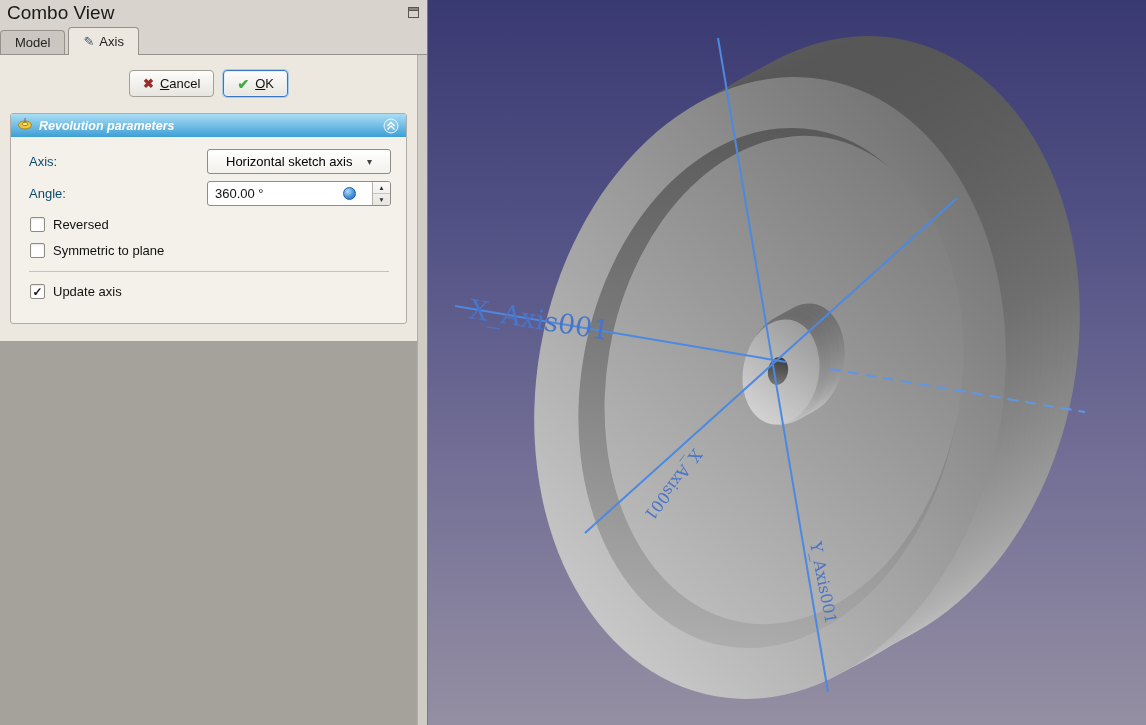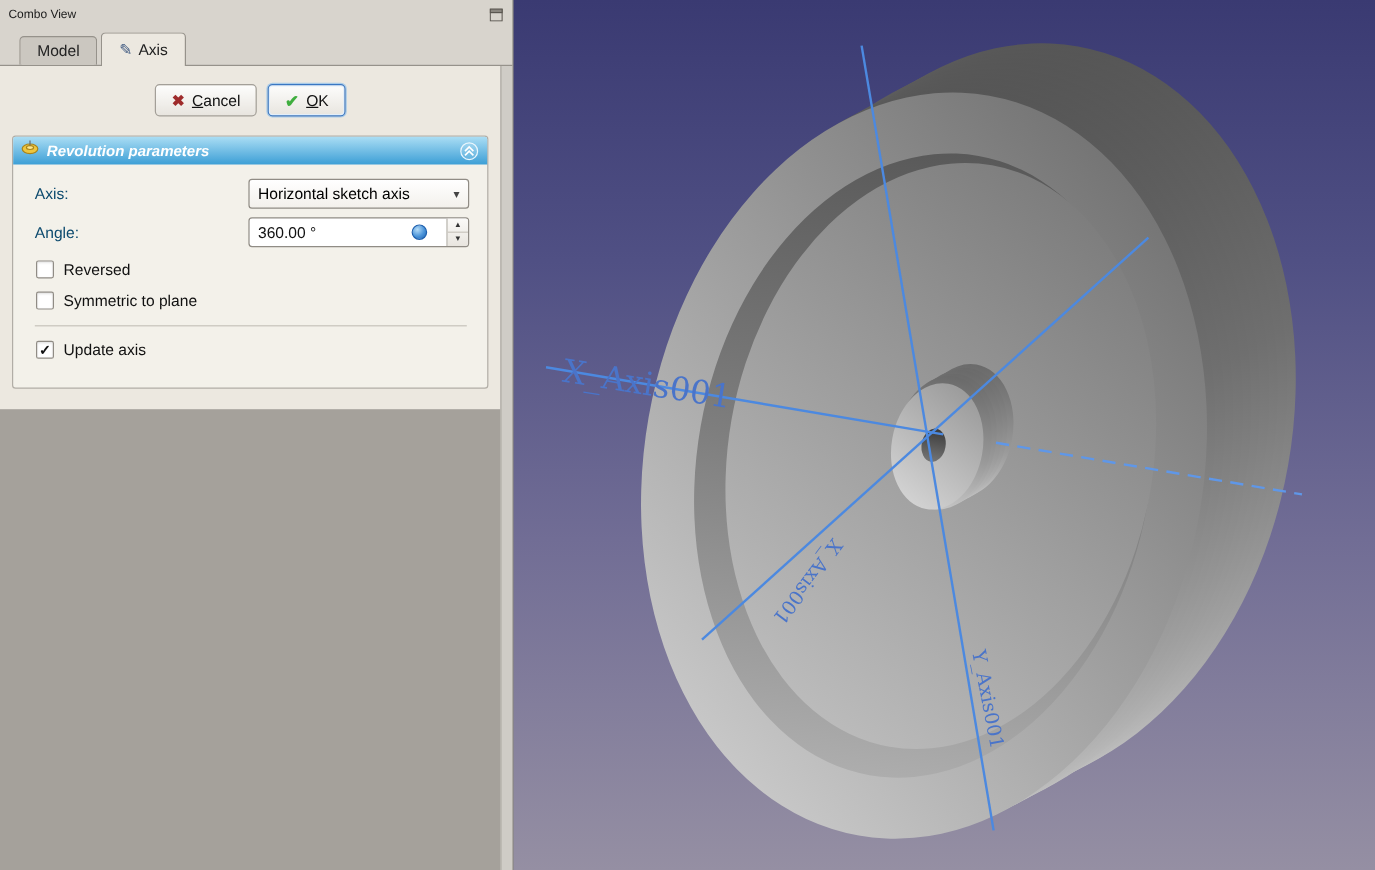--- a/index.html
+++ b/index.html
@@ -1,23 +1,23 @@
 <!DOCTYPE html>
 <html><head>
 <meta charset="utf-8">
 <style>
   html,body{margin:0;padding:0;background:#888;}
   .app{width:1146px;height:725px;display:flex;font-family:"Liberation Sans",sans-serif;overflow:hidden;}
 
   
   .combo-view{width:428px;flex:none;display:flex;flex-direction:column;background:#a5a19b;border-right:1px solid #7d7975;box-sizing:border-box;}
-  .titlebar{height:25px;flex:none;background:#d8d4cd;display:flex;align-items:center;justify-content:space-between;padding:0 8px 0 7px;font-size:10px;color:#1a1a1a;}
+  .titlebar{height:25px;flex:none;background:#d8d4cd;display:flex;align-items:center;justify-content:space-between;padding:0 8px 0 7px;font-size:19px;color:#1a1a1a;}
   .float-btn{width:12px;height:12px;display:flex;align-items:center;justify-content:center;cursor:pointer;}
 
-  .tabbar{height:29px;flex:none;background:#d8d4cd;display:flex;align-items:flex-end;padding-left:16px;border-bottom:1px solid #96928b;}
+  .tabbar{height:29px;flex:none;background:#d8d4cd;display:flex;align-items:flex-end;padding-left:0;border-bottom:1px solid #96928b;}
   .tab{height:24px;display:flex;align-items:center;gap:5px;padding:0 14px;font-size:13px;background:#cbc7c0;border:1px solid #96928b;border-bottom:none;border-radius:4px 4px 0 0;margin-right:3px;color:#222;cursor:pointer;box-sizing:border-box;}
   .tab.active{background:#ece8e0;height:28px;margin-bottom:-1px;}
   .tab-icon{font-size:13px;color:#3c567e;}
 
   .task-scroll{flex:1;position:relative;padding-right:10px;display:flex;flex-direction:column;background:#a5a19b;box-sizing:border-box;}
   .scroll-strip{position:absolute;top:0;right:0;width:10px;height:100%;background:#cfccc6;border-left:1px solid #b2aea7;box-sizing:border-box;cursor:pointer;}
   .task-top{background:#ece8e0;padding:15px 0 17px;flex:none;}
   .task-rest{flex:1;}
 
   .btn-row{display:flex;justify-content:center;gap:9px;margin-bottom:16px;}
@@ -28,21 +28,21 @@
   .btn-label{display:block;}
   .btn-label::first-letter{text-decoration:underline;}
 
   .groupbox{margin:0 10px;border:1px solid #b1ada6;border-radius:3px;background:#f3f1ea;box-sizing:border-box;}
   .group-header{height:23px;background:linear-gradient(180deg,#aaddf4,#3d9fd6);border-radius:2px 2px 0 0;display:flex;align-items:center;gap:6px;padding:0 7px 0 6px;cursor:pointer;}
   .group-title{color:#ffffff;font-weight:bold;font-size:12.5px;flex:1;font-style:italic;}
   .collapse-btn{width:16px;height:16px;flex:none;cursor:pointer;}
   .group-body{padding:12px 15px 13px 18px;}
   .form-row{display:flex;align-items:center;justify-content:space-between;margin-bottom:7px;}
   .form-row label{font-size:13px;color:#0c4a6e;}
-  .combobox{width:184px;height:25px;display:flex;align-items:center;justify-content:space-between;background:linear-gradient(#ffffff,#f3f1ec);border:1px solid #908c85;border-radius:3px;padding:0 7px;font-size:13px;box-sizing:border-box;cursor:pointer;}
+  .combobox{width:184px;height:25px;display:flex;align-items:center;justify-content:space-between;background:linear-gradient(#ffffff,#f3f1ec);border:1px solid #908c85;border-radius:3px;padding:0 18px;font-size:13px;box-sizing:border-box;cursor:pointer;}
   .combo-arrow{color:#444;font-size:10px;}
   .spinbox{width:184px;height:25px;display:flex;align-items:center;background:#ffffff;border:1px solid #908c85;border-radius:3px;box-sizing:border-box;overflow:hidden;gap:12px;}
   .spin-value{flex:1;padding-left:7px;font-size:13px;color:#111;}
   .expr-icon{width:13px;height:13px;border-radius:50%;background:radial-gradient(circle at 35% 30%,#b5dcf8 0%,#4a93d8 55%,#1f63b0 100%);border:1px solid #1d5fae;margin-right:4px;flex:none;cursor:pointer;box-sizing:border-box;}
   .spin-buttons{width:17px;height:100%;flex:none;border-left:1px solid #b5b1aa;display:flex;flex-direction:column;background:linear-gradient(#fbfaf8,#e8e5df);}
   .spin-up,.spin-down{flex:1;font-size:6.5px;display:flex;align-items:center;justify-content:center;color:#333;cursor:pointer;}
   .spin-up{border-bottom:1px solid #c9c5be;}
 
   .check-row{display:flex;align-items:center;gap:8px;margin:11px 0 11px 1px;font-size:13px;color:#111;cursor:pointer;}
   .checkbox{width:15px;height:15px;background:#fff;border:1px solid #908c85;border-radius:2px;display:flex;align-items:center;justify-content:center;font-size:12px;font-weight:bold;color:#111;box-shadow:inset 0 1px 2px rgba(0,0,0,.12);box-sizing:border-box;flex:none;}

